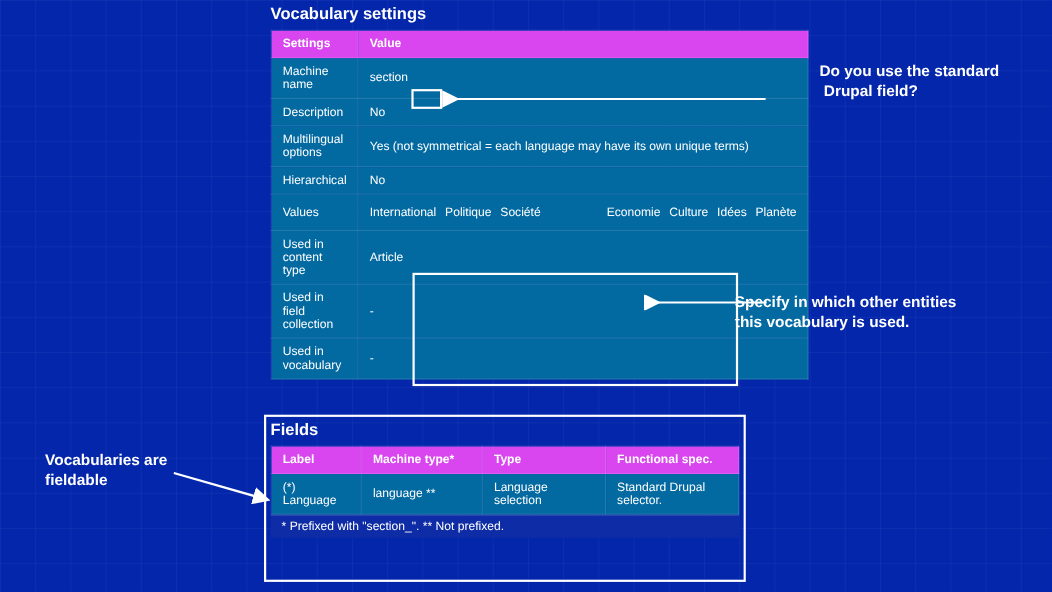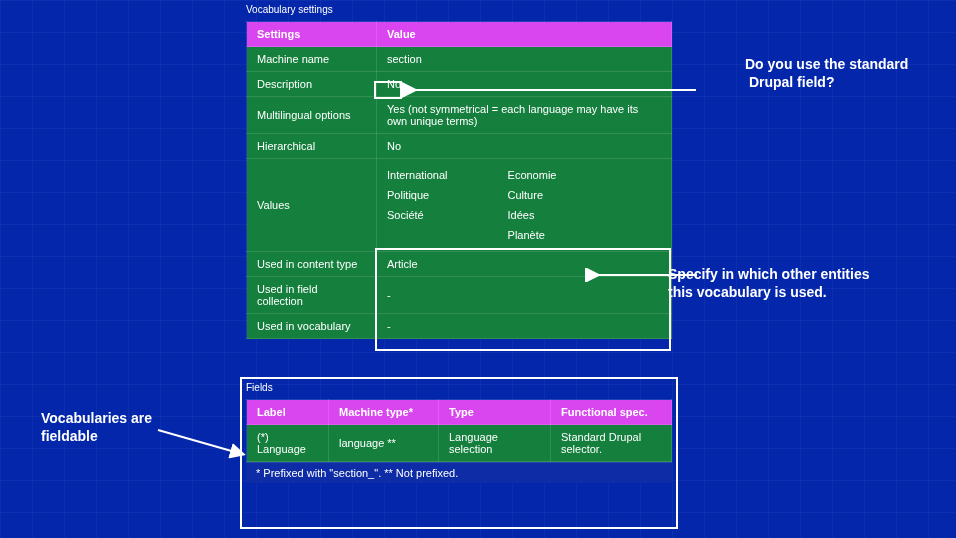--- a/index.html
+++ b/index.html
@@ -10,33 +10,33 @@
     linear-gradient(rgba(255,255,255,.04) 1px,transparent 1px),
     linear-gradient(90deg,rgba(255,255,255,.04) 1px,transparent 1px);
   background-size:32px 32px;
   font-family:Helvetica,Arial,sans-serif;
   color:#fff;
   font-size:11px;
   position:relative;
   overflow:hidden
 }
 .panel{position:absolute}
-.panel-hd{font-size:10px;font-weight:400;margin-bottom:6px}
+.panel-hd{font-size:15px;font-weight:700;margin-bottom:6px}
 table{width:100%;border-collapse:collapse}
 th,td{
   text-align:left;
   padding:6px 10px;
   border:1px solid rgba(255,255,255,.12);
   font-size:11px;
   font-weight:400;
   vertical-align:middle
 }
 thead th{background:#d946ef;font-weight:700}
-tbody td{background:#15803d}
-.values-col{display:flex;flex-direction:column;gap:8px;padding:4px 0}
+tbody td{background:#0369a1}
+.values-col{display:flex;flex-direction:row;gap:8px;padding:4px 0}
 .values-wrap{display:flex;gap:60px}
 .footnote{font-size:11px;padding:4px 10px;background:#0d2ca5;border-top:1px solid rgba(255,255,255,.12)}
 .highlight-box{position:absolute;border:2px solid #fff;pointer-events:none}
 .callout{position:absolute;font-size:14px;font-weight:700;line-height:1.25}
 svg.arrow{position:absolute;pointer-events:none}
 </style>
 </head>
 <body>
 
 <div class="panel" style="left:246px;top:4px;width:426px">

